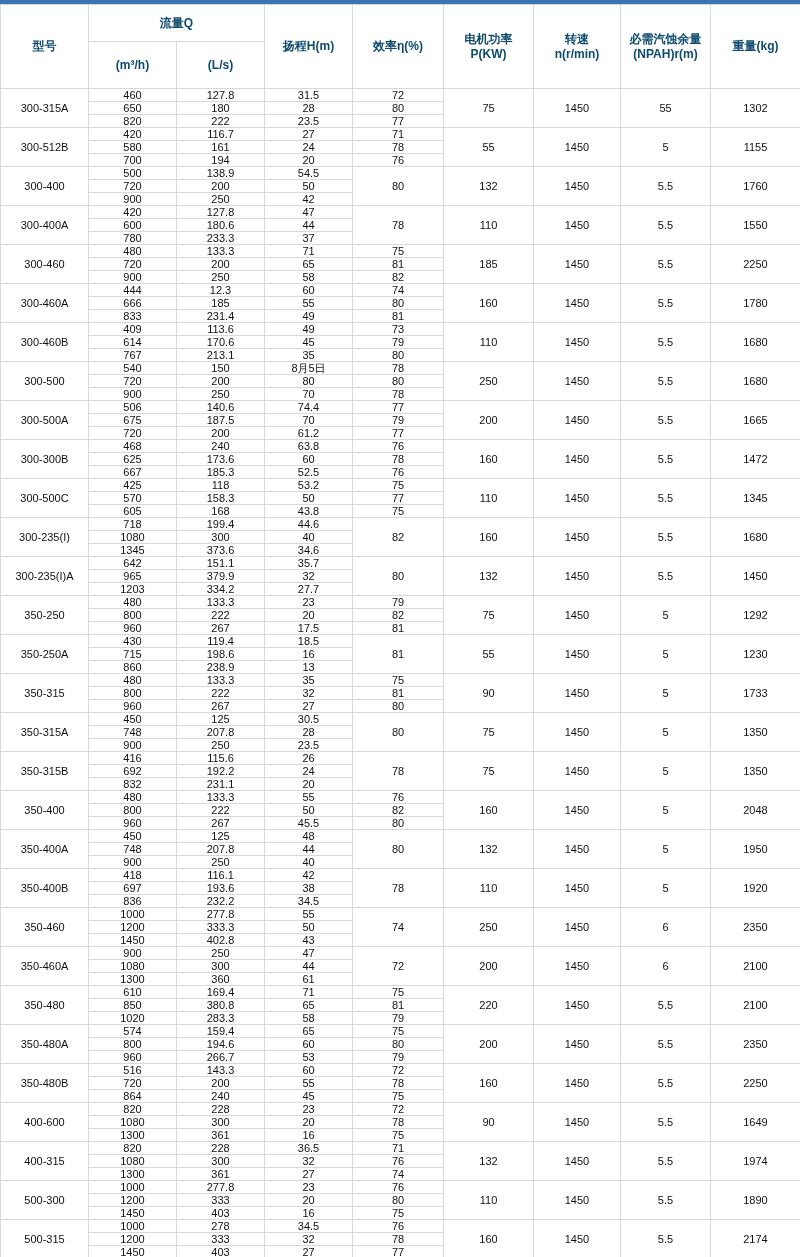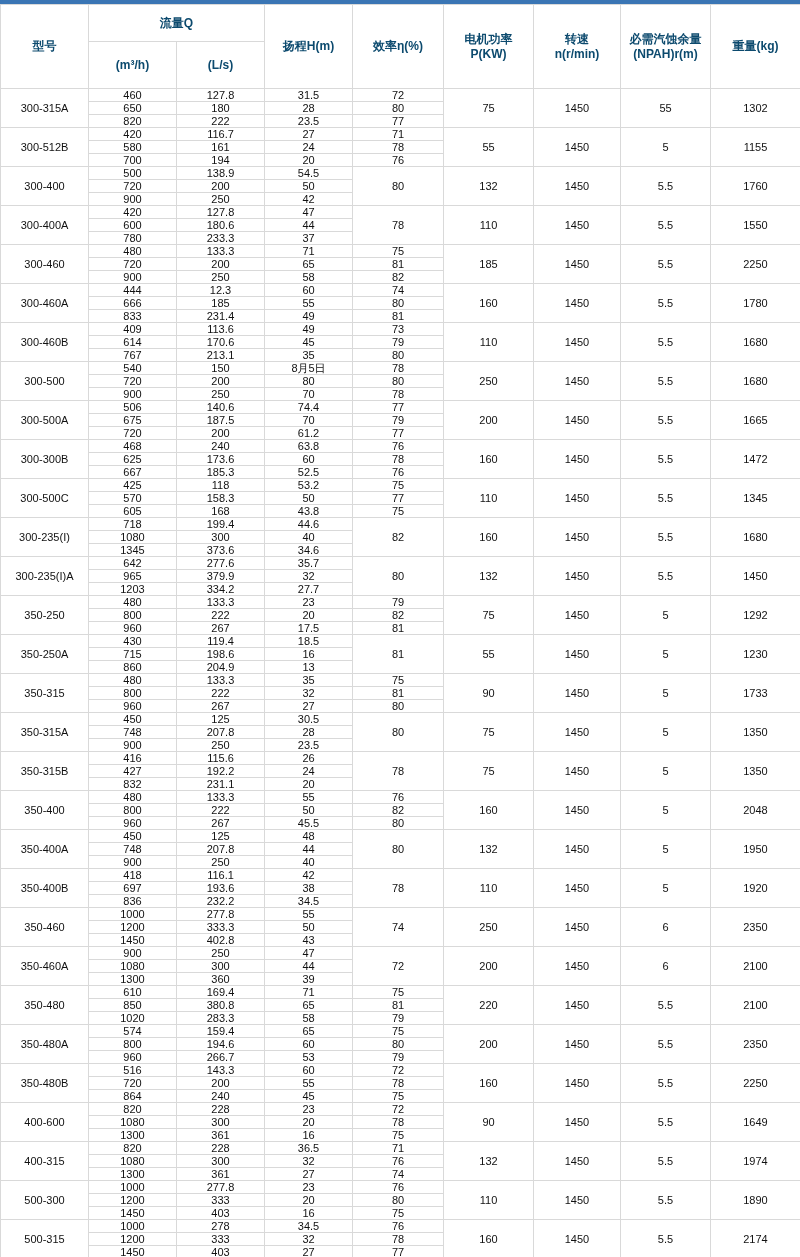--- a/index.html
+++ b/index.html
@@ -326,21 +326,21 @@
         <td>40</td>
       </tr>
       <tr>
         <td>1345</td>
         <td>373.6</td>
         <td>34.6</td>
       </tr>
       <tr>
         <td rowspan="3">300-235(I)A</td>
         <td>642</td>
-        <td>277.6</td>
+        <td>151.1</td>
         <td>35.7</td>
         <td rowspan="3">80</td>
         <td rowspan="3">132</td>
         <td rowspan="3">1450</td>
         <td rowspan="3">5.5</td>
         <td rowspan="3">1450</td>
       </tr>
       <tr>
         <td>965</td>
         <td>379.9</td>
@@ -385,21 +385,21 @@
         <td rowspan="3">5</td>
         <td rowspan="3">1230</td>
       </tr>
       <tr>
         <td>715</td>
         <td>198.6</td>
         <td>16</td>
       </tr>
       <tr>
         <td>860</td>
-        <td>204.9</td>
+        <td>238.9</td>
         <td>13</td>
       </tr>
       <tr>
         <td rowspan="3">350-315</td>
         <td>480</td>
         <td>133.3</td>
         <td>35</td>
         <td>75</td>
         <td rowspan="3">90</td>
         <td rowspan="3">1450</td>
@@ -444,21 +444,21 @@
         <td>416</td>
         <td>115.6</td>
         <td>26</td>
         <td rowspan="3">78</td>
         <td rowspan="3">75</td>
         <td rowspan="3">1450</td>
         <td rowspan="3">5</td>
         <td rowspan="3">1350</td>
       </tr>
       <tr>
-        <td>427</td>
+        <td>692</td>
         <td>192.2</td>
         <td>24</td>
       </tr>
       <tr>
         <td>832</td>
         <td>231.1</td>
         <td>20</td>
       </tr>
       <tr>
         <td rowspan="3">350-400</td>
@@ -558,21 +558,21 @@
         <td rowspan="3">2100</td>
       </tr>
       <tr>
         <td>1080</td>
         <td>300</td>
         <td>44</td>
       </tr>
       <tr>
         <td>1300</td>
         <td>360</td>
-        <td>39</td>
+        <td>61</td>
       </tr>
       <tr>
         <td rowspan="3">350-480</td>
         <td>610</td>
         <td>169.4</td>
         <td>71</td>
         <td>75</td>
         <td rowspan="3">220</td>
         <td rowspan="3">1450</td>
         <td rowspan="3">5.5</td>

